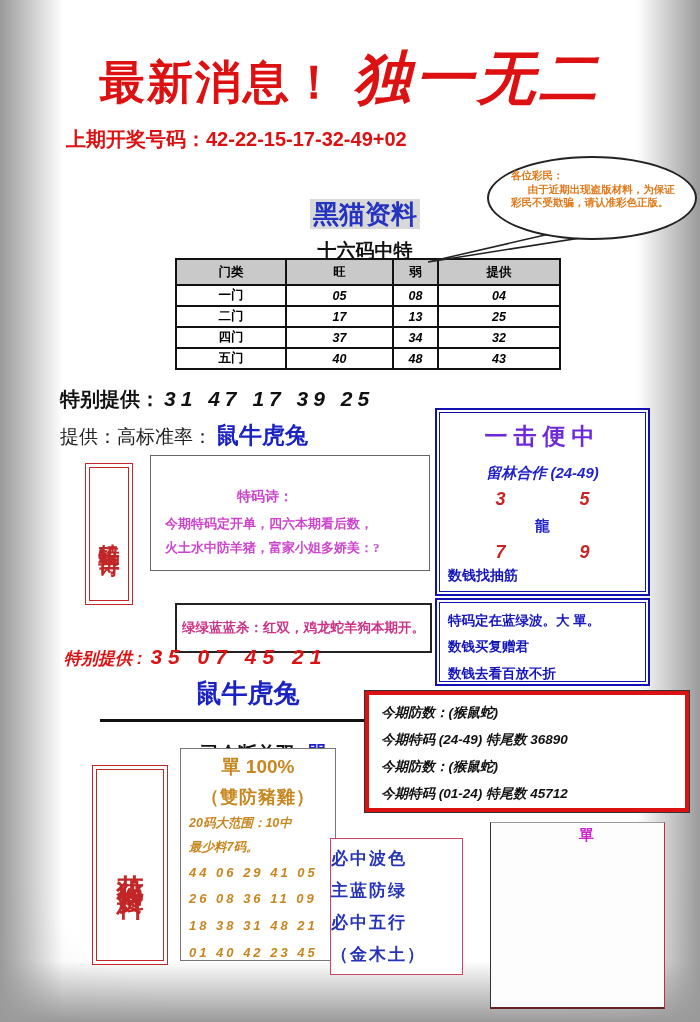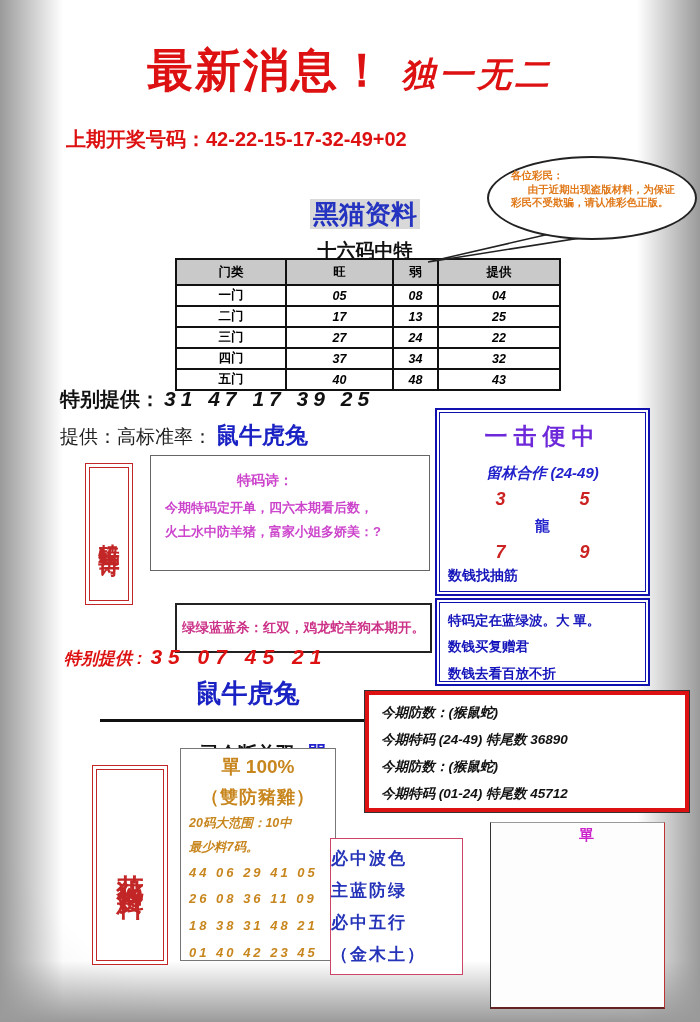--- a/index.html
+++ b/index.html
@@ -9,21 +9,21 @@
       linear-gradient(to right, #9a9a9a, rgba(255,255,255,0) 9%),
       linear-gradient(to left, #9a9a9a, rgba(255,255,255,0) 9%),
       linear-gradient(to top, #9a9a9a, rgba(255,255,255,0) 6%),
       radial-gradient(ellipse 100% 92% at 50% 40%, #ffffff 68%, #e3e3e3 88%, #9a9a9a 100%);
     background-color:#fff;
   }
   .abs { position:absolute; }
 
   .title { top:40px; left:0; width:100%; text-align:center; color:#dd1111; font-weight:bold; white-space:nowrap; }
   .title .p1 { font-size:46px; letter-spacing:2px; }
-  .title .p2 { font-size:34px; font-style:italic; margin-left:14px; letter-spacing:4px; }
+  .title .p2 { font-size:58px; font-style:italic; margin-left:14px; letter-spacing:4px; }
 
   .lastdraw { top:126px; left:66px; color:#dd1111; font-size:20px; font-weight:bold; }
 
   .issue  { top:165px; left:175px; width:380px; text-align:center; font-size:26px; font-weight:bold; color:#111; }
   .source { top:197px; left:175px; width:380px; text-align:center; }
   .source span { font-size:26px; font-weight:bold; color:#2433c0; background:#d9d9d9; padding:0 3px; }
 
   .bubble { left:487px; top:156px; width:206px; height:80px; border:2px solid #222; border-radius:50%; background:#fff; z-index:2; }
   .bubble-text { position:absolute; left:22px; top:11px; right:14px; font-size:10.5px; font-weight:bold; color:#e07818; line-height:1.3; }
   .bubble-text .l2 { display:block; text-indent:1.6em; }
@@ -47,21 +47,21 @@
 
   .dbl-red { border:1px solid #c22626; padding:3px; background:#fff; }
   .dbl-red .inner { border:1px solid #c22626; width:100%; height:100%; box-sizing:border-box;
     display:flex; align-items:center; justify-content:center; }
   .vtext { writing-mode:vertical-rl; text-orientation:upright; color:#c22626; font-weight:bold; }
 
   .zodiac-side { left:85px; top:463px; width:48px; height:142px; box-sizing:border-box; }
   .zodiac-side .vtext { font-size:21px; letter-spacing:3px; }
 
   .poembox { left:150px; top:455px; width:280px; height:116px; border:1px solid #666; background:#fff; box-sizing:border-box;
-    display:flex; flex-direction:column; justify-content:flex-end; padding:0 0 26px 14px; }
+    display:flex; flex-direction:column; justify-content:flex-end; padding:0 0 10px 14px;font-family:Liberation Serif, serif; }
   .poembox .ptitle { color:#cc44cc; font-weight:bold; font-size:14px; padding-left:72px; margin-bottom:6px; }
   .poembox .pline { color:#cc44cc; font-weight:bold; font-size:13px; line-height:1.85; }
 
   .killbox { left:175px; top:603px; width:257px; height:50px; border:2px solid #222; background:#fff; box-sizing:border-box;
     display:flex; align-items:center; justify-content:center; color:#cc3388; font-weight:bold; font-size:13.5px; }
 
   .dbl-blue { border:2px solid #1111b0; padding:2px; background:#fff; box-sizing:border-box; }
   .dbl-blue .binner { border:1px solid #1111b0; width:100%; height:100%; box-sizing:border-box; position:relative; }
 
   .hitbox { left:435px; top:408px; width:215px; height:188px; }
@@ -150,26 +150,20 @@
         <td class="cat">一门</td>
         <td class="num">05</td>
         <td class="num">08</td>
         <td class="num">04</td>
       </tr>
       <tr>
         <td class="cat">二门</td>
         <td class="num">17</td>
         <td class="num">13</td>
         <td class="num">25</td>
-      </tr>
-      <tr>
-        <td class="cat">三门</td>
-        <td class="num">27</td>
-        <td class="num">24</td>
-        <td class="num">22</td>
       </tr>
       <tr>
         <td class="cat">四门</td>
         <td class="num">37</td>
         <td class="num">34</td>
         <td class="num">32</td>
       </tr>
       <tr>
         <td class="cat">五门</td>
         <td class="num">40</td>

